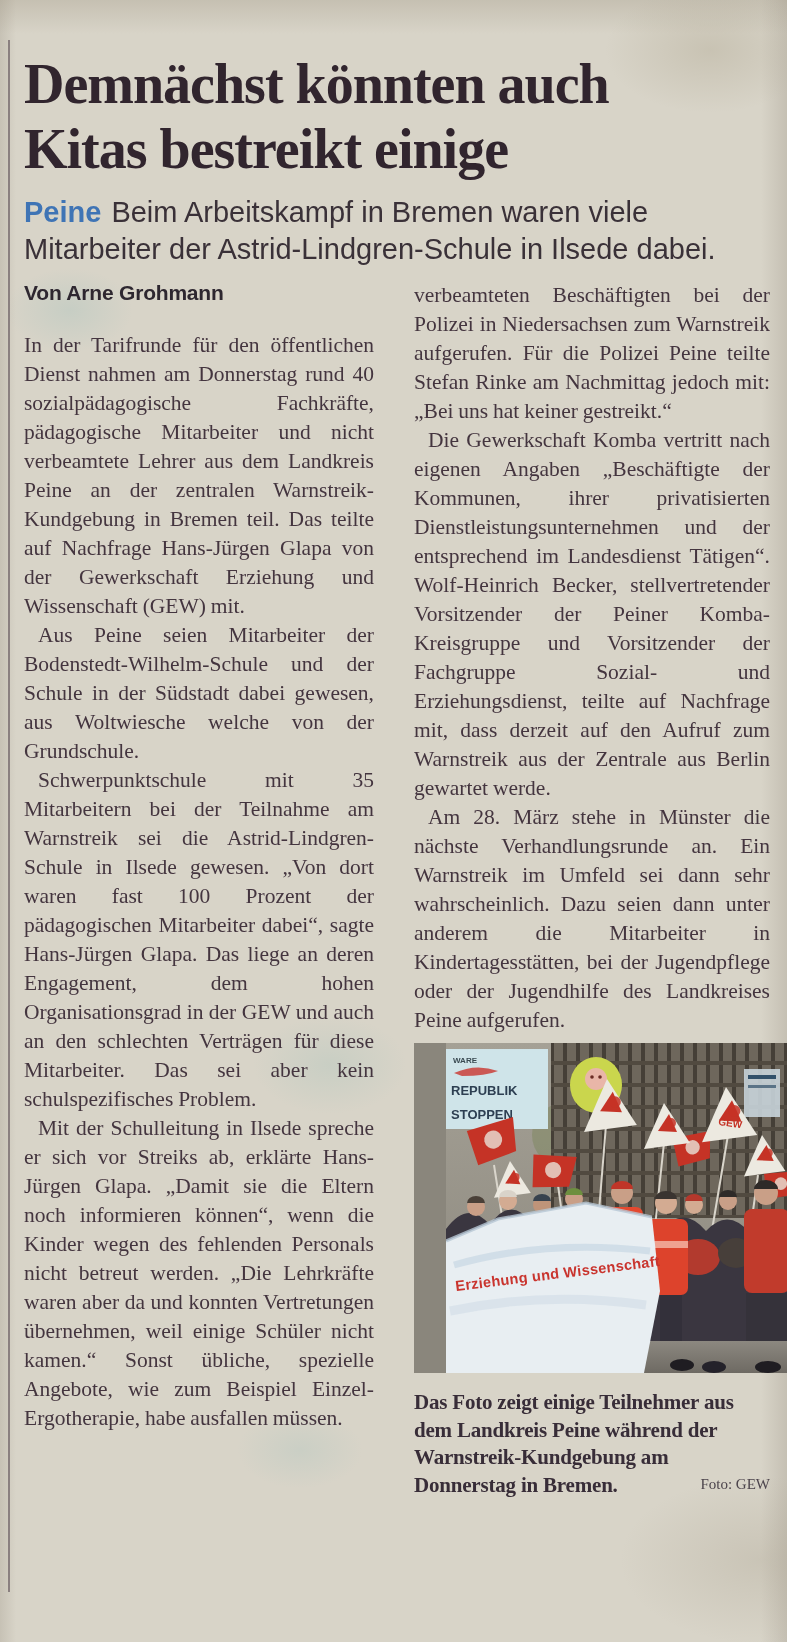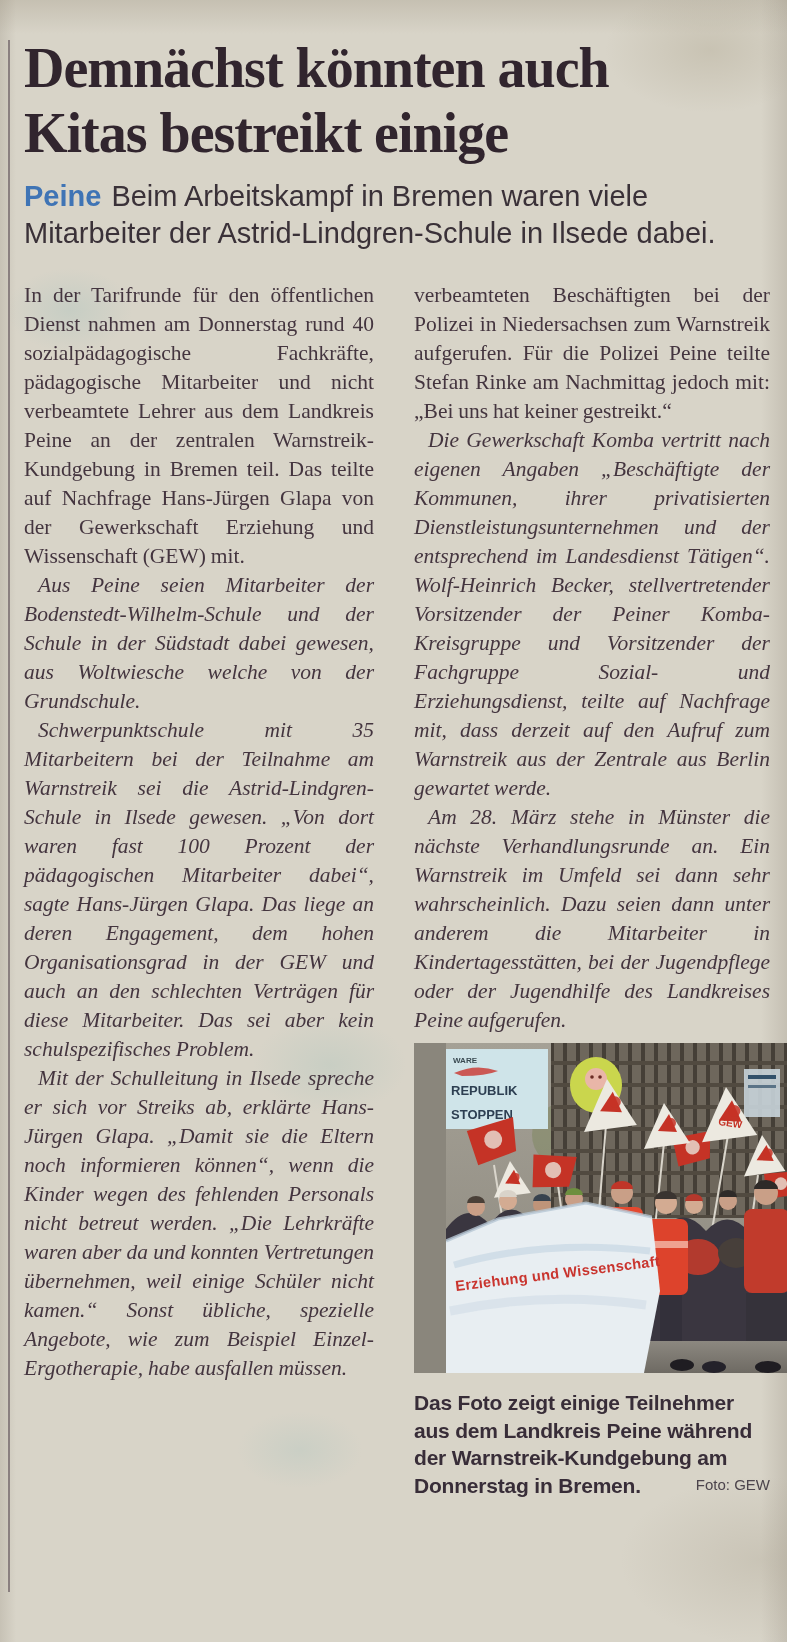--- a/index.html
+++ b/index.html
@@ -18,21 +18,21 @@
       radial-gradient(200px 120px at 760px 1560px, rgba(150,140,120,.22), transparent 70%),
       linear-gradient(180deg, rgba(150,140,120,.28) 0px, rgba(150,140,120,0) 34px),
       linear-gradient(90deg,  rgba(120,110,95,.18) 0px, rgba(120,110,95,0) 16px),
       linear-gradient(270deg, rgba(120,110,95,.20) 0px, rgba(120,110,95,0) 26px);
     font-family:"Liberation Serif", serif;
   }
   .left-rule{
     position:absolute;left:8px;top:40px;width:2px;height:1552px;
     background:rgba(80,66,74,.55);
   }
-  .header{position:absolute;left:24px;top:36px;width:748px;}
+  .header{position:absolute;left:24px;top:52px;width:748px;}
   .headline{
     margin:0;
     font-family:"Liberation Serif", serif;
     font-weight:700;
     font-size:56px;line-height:65px;
     letter-spacing:-1px;
     color:#31252e;
   }
   .subhead{
     margin:12px 0 16px 0;
@@ -53,32 +53,32 @@
   }
   .para{
     margin:0;
     font-family:"Liberation Serif", serif;
     font-size:21.5px;line-height:29px;
     color:#44353f;
     text-align:justify;
     word-spacing:-0.5px;
     hyphens:auto;
   }
-  .para.indent{text-indent:14px;font-style:italic;}
+  .para.indent{text-indent:14px;}
   .photo{
     margin:8px 0 0 0;
     width:356px;height:330px;
     overflow:hidden;
     background:#8a867c;
   }
   .caption{
     position:relative;
     margin-top:16px;
     width:356px;
-    font-family:Liberation Sans, sans-serif;
+    font-family:Liberation Serif, serif;
     font-weight:700;
     font-size:21px;line-height:27.5px;
     letter-spacing:-0.2px;
     color:#382d38;
   }
   .credit{
     position:absolute;right:0;bottom:1px;
     font-weight:400;font-size:15px;letter-spacing:0;
     color:#4c444c;
   }
@@ -88,20 +88,21 @@
 
 <div class="paper">
   <div class="left-rule"></div>
 
   <header class="header">
     <h1 class="headline"><span>Demnächst könnten auch</span><br><span>Kitas bestreikt einige</span></h1>
     <p class="subhead"><span class="kicker">Peine</span><span>Beim Arbeitskampf in Bremen waren viele Mitarbeiter der Astrid-Lindgren-Schule in Ilsede dabei.</span></p>
   </header>
 
   <div class="col col-left">
+    <div class="byline">Von Arne Grohmann</div>
     <div id="col-left-paras">
         <p class="para" lang="de">In der Tarifrunde für den öffentlichen Dienst nahmen am Donnerstag rund 40 sozialpädagogische Fachkräfte, pädagogische Mitarbeiter und nicht verbeamtete Lehrer aus dem Landkreis Peine an der zentralen Warnstreik-Kundgebung in Bremen teil. Das teilte auf Nachfrage Hans-Jürgen Glapa von der Gewerkschaft Erziehung und Wissenschaft (GEW) mit.</p>
         <p class="para indent" lang="de">Aus Peine seien Mitarbeiter der Bodenstedt-Wilhelm-Schule und der Schule in der Südstadt dabei gewesen, aus Woltwiesche welche von der Grundschule.</p>
         <p class="para indent" lang="de">Schwerpunktschule mit 35 Mitarbeitern bei der Teilnahme am Warnstreik sei die Astrid-Lindgren-Schule in Ilsede gewesen. „Von dort waren fast 100 Prozent der pädagogischen Mitarbeiter dabei“, sagte Hans-Jürgen Glapa. Das liege an deren Engagement, dem hohen Organisationsgrad in der GEW und auch an den schlechten Verträgen für diese Mitarbeiter. Das sei aber kein schulspezifisches Problem.</p>
         <p class="para indent" lang="de">Mit der Schulleitung in Ilsede spreche er sich vor Streiks ab, erklärte Hans-Jürgen Glapa. „Damit sie die Eltern noch informieren können“, wenn die Kinder wegen des fehlenden Personals nicht betreut werden. „Die Lehrkräfte waren aber da und konnten Vertretungen übernehmen, weil einige Schüler nicht kamen.“ Sonst übliche, spezielle Angebote, wie zum Beispiel Einzel-Ergotherapie, habe ausfallen müssen.</p>
       </div>
   </div>
 
   <div class="col col-right">
     <div id="col-right-paras">

